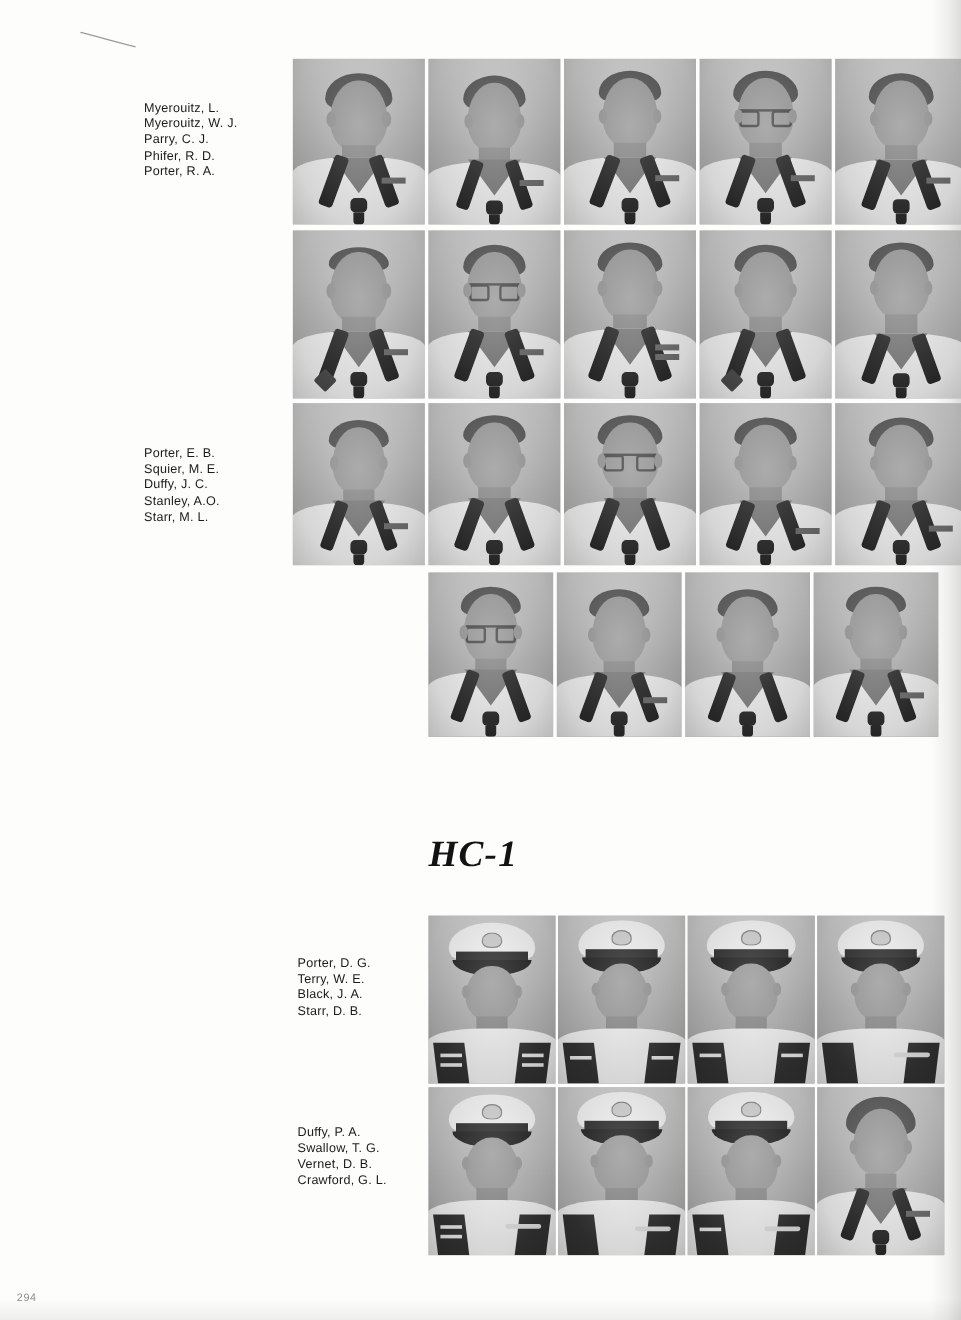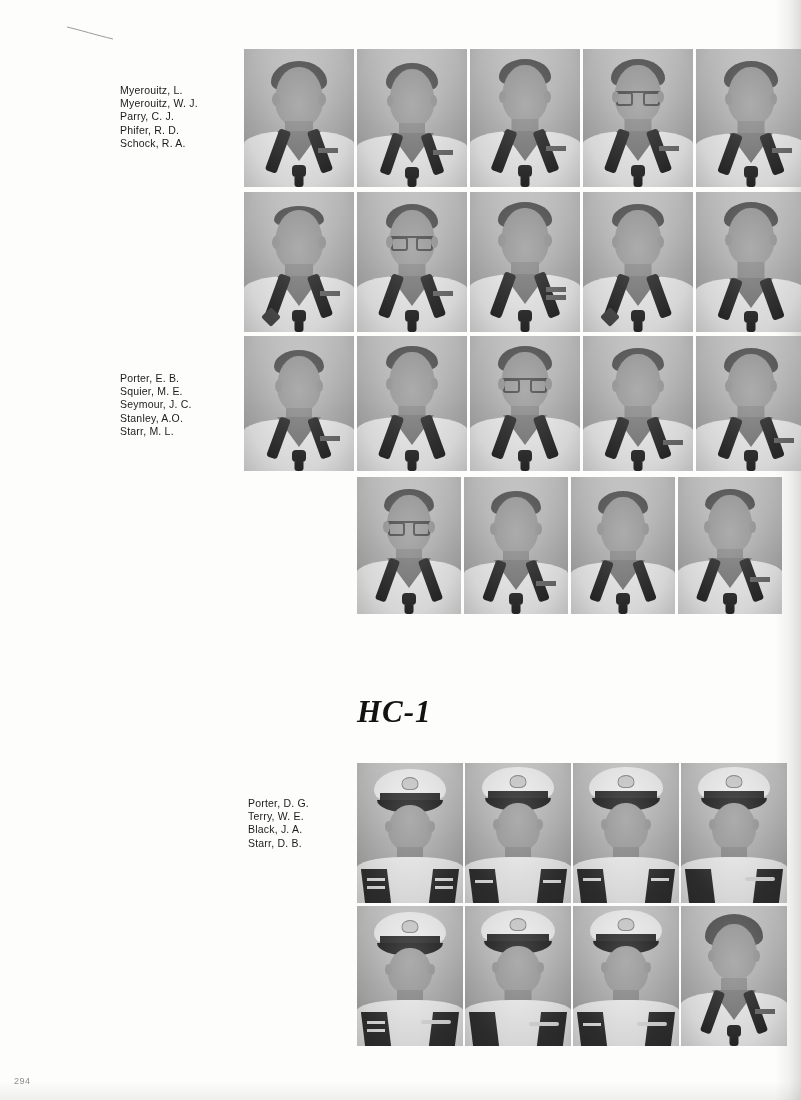--- a/index.html
+++ b/index.html
@@ -261,21 +261,21 @@
 
   <svg class="scan-mark" viewBox="0 0 48 14">
     <path d="M1 1 C 14 4, 30 9, 47 13" stroke="#9a9a9a" stroke-width="1" fill="none"></path>
   </svg>
 
   <div class="name-block" style="left:120px; top:84px;">
     <span class="name-line">Myerouitz, L.</span>
     <span class="name-line">Myerouitz, W. J.</span>
     <span class="name-line">Parry, C. J.</span>
     <span class="name-line">Phifer, R. D.</span>
-    <span class="name-line">Schock, R. A.</span>
+    <span class="name-line">Porter, R. A.</span>
   </div>
 
   <div class="photo-row" style="left:244px; top:49px; gap:3px;">
     <div class="photo" style="width:110px;height:138px;">
       <div class="bg"></div>
       <div class="fig">
         <div class="hair" style="width:56px;height:30px;top:12px;"></div>
         <div class="head" style="width:48px;height:60px;top:18px;"></div>
         <div class="ear" style="width:8px;height:13px;left:28px;top:44px;"></div>
         <div class="ear" style="width:8px;height:13px;right:28px;top:44px;"></div>
@@ -457,21 +457,21 @@
         <div class="kerch-knot" style="bottom:9px;"></div>
         <div class="kerch-tail" style="height:9px;bottom:0;"></div>
       </div>
       <div class="vign"></div>
     </div>
   </div>
 
   <div class="name-block" style="left:120px; top:372px;">
     <span class="name-line">Porter, E. B.</span>
     <span class="name-line">Squier, M. E.</span>
-    <span class="name-line">Seymour, J. C.</span>
+    <span class="name-line">Duffy, J. C.</span>
     <span class="name-line">Stanley, A.O.</span>
     <span class="name-line">Starr, M. L.</span>
   </div>
 
   <div class="photo-row" style="left:244px; top:336px; gap:3px;">
     <div class="photo" style="width:110px;height:135px;">
       <div class="bg"></div>
       <div class="fig">
         <div class="hair" style="width:50px;height:24px;top:14px;"></div>
         <div class="head" style="width:44px;height:56px;top:20px;"></div>
@@ -718,20 +718,26 @@
         <div class="neck" style="width:26px;height:18px;top:84px;"></div>
         <div class="jumper" style="width:108px;height:46px;"></div>
         <div class="board-l"></div>
         <div class="board-r"></div>
         <div class="wings" style="right:12px;bottom:22px;"></div>
       </div>
       <div class="vign"></div>
     </div>
   </div>
 
+  <div class="name-block" style="left:248px; top:938px;">
+    <span class="name-line">Duffy, P. A.</span>
+    <span class="name-line">Swallow, T. G.</span>
+    <span class="name-line">Vernet, D. B.</span>
+    <span class="name-line">Crawford, G. L.</span>
+  </div>
 
   <div class="photo-row" style="left:357px; top:906px; gap:2px;">
     <div class="photo" style="width:106px;height:140px;">
       <div class="bg"></div>
       <div class="fig">
         <div class="cap-crown" style="width:72px;height:30px;top:6px;"></div>
         <div class="cap-band" style="width:60px;height:9px;top:30px;"></div>
         <div class="cap-visor" style="width:66px;height:13px;top:37px;"></div>
         <div class="cap-device" style="top:14px;"></div>
         <div class="head" style="width:44px;height:46px;top:42px;"></div>

